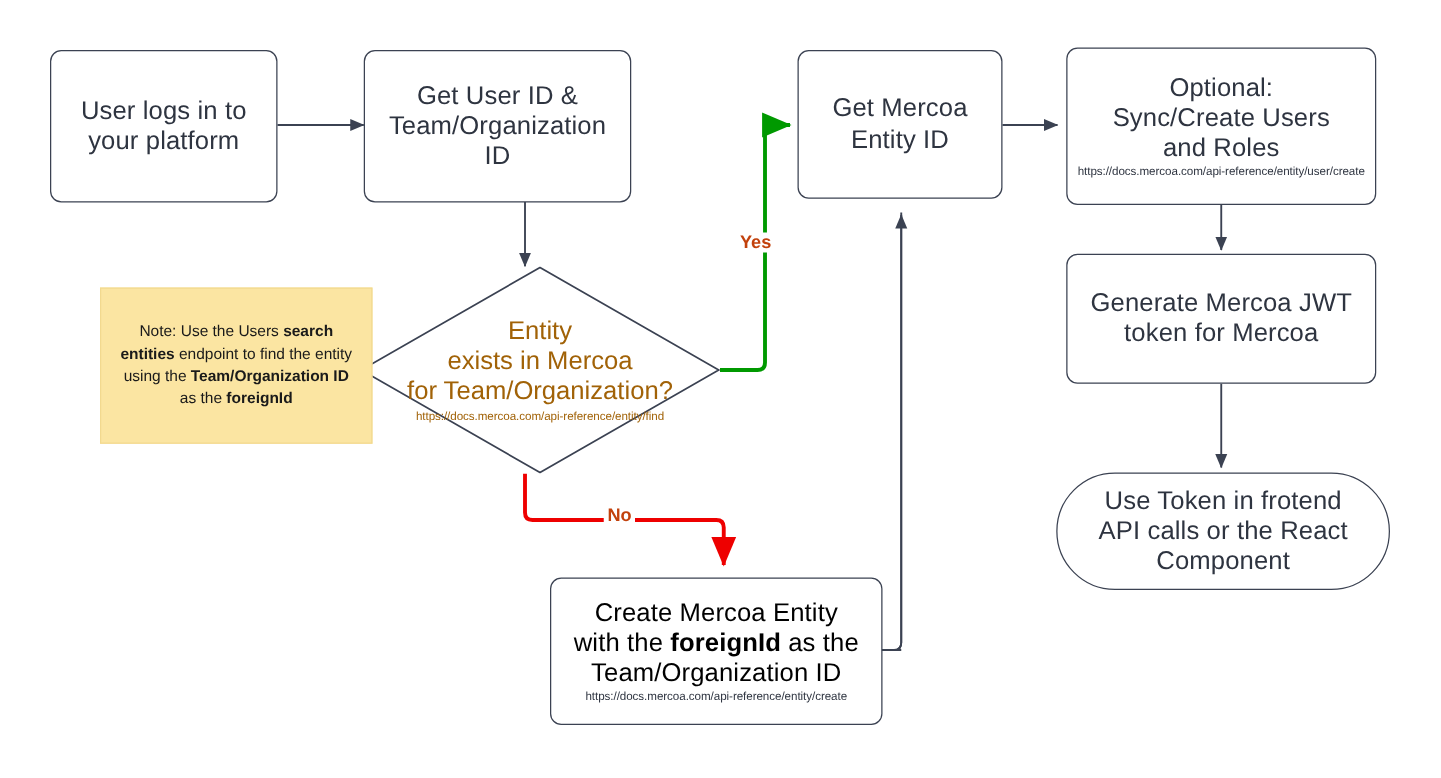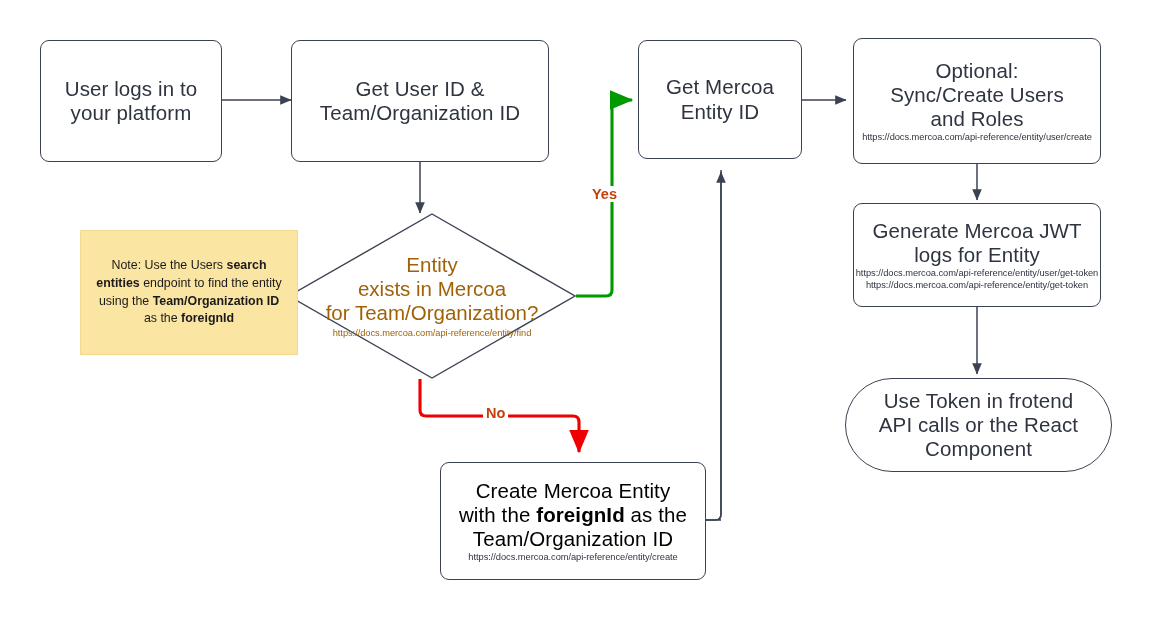--- a/index.html
+++ b/index.html
@@ -154,42 +154,40 @@
     <path d="M 977,164 L 977,200" fill="none" stroke="#3b4252" stroke-width="1.5" marker-end="url(#arrow-dark)"></path>
 
     <path d="M 977,307 L 977,374" fill="none" stroke="#3b4252" stroke-width="1.5" marker-end="url(#arrow-dark)"></path>
   </svg>
 
   <div class="node rect" style="left:40px; top:40px; width:182px; height:122px;">
     <div class="title">User logs in to
 your platform</div>
   </div>
 
-  <div class="node rect" style="left:291px; top:40px; width:258px; height:122px;">
+  <div class="node rect" style="left:291px; top:40px; width:214px; height:122px;">
     <div class="title">Get User ID &amp;
 Team/Organization ID</div>
   </div>
 
   <div class="node rect" style="left:638px; top:40px; width:164px; height:119px;align-items:center;">
     <div class="title">Get Mercoa
 Entity ID</div>
   </div>
 
   <div class="node rect" style="left:853px; top:38px; width:248px; height:126px;">
     <div class="title">Optional:
 Sync/Create Users
 and Roles</div>
     <div class="url">https://docs.mercoa.com/api-reference/entity/user/create</div>
   </div>
 
   <div class="node rect" style="left:853px; top:203px; width:248px; height:104px;">
     <div class="title">Generate Mercoa JWT
-logs for Entity</div>
-    <div class="url">https://docs.mercoa.com/api-reference/entity/user/get-token
-https://docs.mercoa.com/api-reference/entity/get-token</div>
+token for Mercoa</div>
   </div>
 
   <div class="node stadium" style="left:845px; top:378px; width:267px; height:94px;">
     <div class="title">Use Token in frotend
 API calls or the React
 Component</div>
   </div>
 
   <div class="diamond-wrap" style="left:288px; top:213px; width:288px; height:166px;">
     <svg class="diamond-shape" viewBox="0 0 288 166" xmlns="http://www.w3.org/2000/svg">

